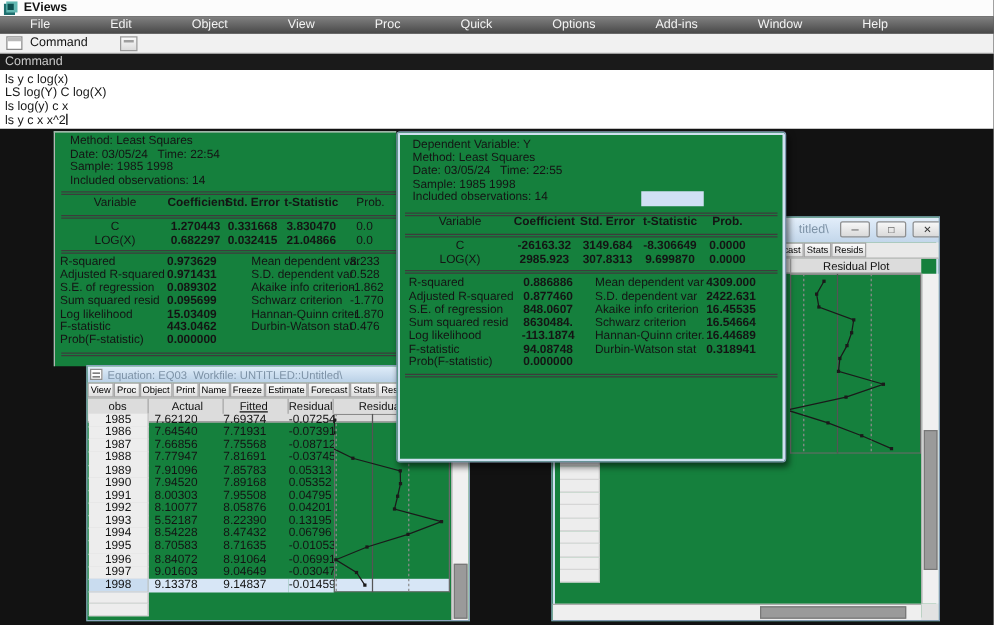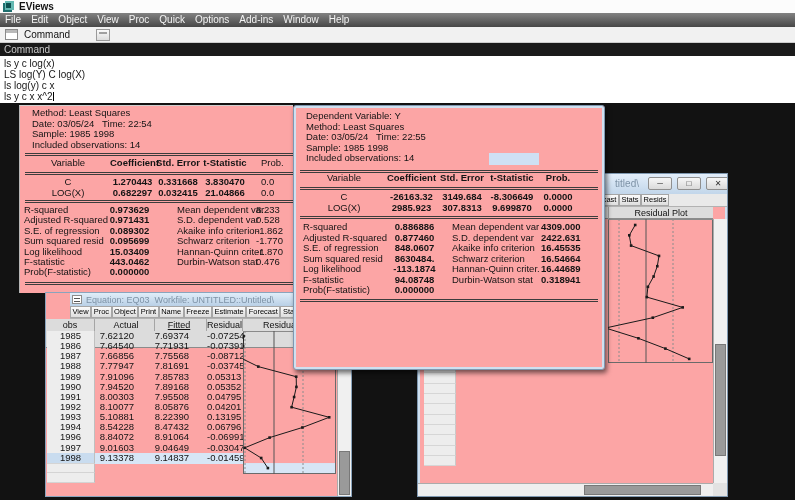--- a/index.html
+++ b/index.html
@@ -4,34 +4,34 @@
 <style>
   * { margin:0; padding:0; box-sizing:border-box; }
   html,body { width:795px; height:500px; overflow:hidden; }
   body { font-family:"Liberation Sans", sans-serif; }
   .screen { position:relative; width:795px; height:500px; background:#121212; overflow:hidden; }
 
   
   .titlebar { position:absolute; left:0; top:0; width:795px; height:13px; background:#fcfcfc; display:flex; align-items:center; }
   .titlebar .ttext { font-size:10px; font-weight:bold; color:#111; margin-left:4px; }
   .menubar { position:absolute; left:0; top:13px; width:795px; height:14px; background:linear-gradient(#828282,#474747); display:flex; align-items:center; }
-  .menu-item { font-size:10px; color:#f4f4f4; padding:0 5px; line-height:14px; cursor:default; }
+  .menu-item { font-size:10px; color:#f4f4f4; padding:0 24px; line-height:14px; cursor:default; }
   .cmdtab { position:absolute; left:0; top:27px; width:795px; height:16px; background:#f1f1f1; border-bottom:1px solid #cdcdcd; display:flex; align-items:center; }
   .cmdtab .lbl { font-size:10px; color:#111; margin-left:6px; }
   .mini-icon { width:13px; height:11px; border:1px solid #8a8a8a; background:#fff; margin-left:5px; position:relative; }
   .mini-icon::before { content:""; position:absolute; left:0; top:0; right:0; height:3px; background:#b9b9b9; }
   .mini-btn { width:14px; height:12px; border:1px solid #9a9a9a; background:linear-gradient(#fafafa,#dcdcdc); margin-left:26px; position:relative; }
   .mini-btn::before { content:""; position:absolute; left:2px; top:2px; right:2px; height:2px; background:#9f9f9f; }
   .cmdhdr { position:absolute; left:0; top:43px; width:795px; height:13px; background:#1a1a1a; color:#c9c9c9; font-size:10px; line-height:13px; padding-left:4px; }
   .cmdarea { position:absolute; left:0; top:56px; width:795px; height:47px; background:#ffffff; padding:2px 0 0 4px; }
   .cmd-line { font-size:10px; color:#161616; line-height:11px; white-space:pre; }
   .caret { display:inline-block; width:1px; height:9px; background:#000; vertical-align:-1px; }
 
   
-  .win { position:absolute; background:#fca5a5; overflow:hidden; }
+  .win { position:absolute; background:#15803d; overflow:hidden;margin-left:24px; }
   .dsep { position:absolute; height:3px; border-top:1px solid #3c3c3c; border-bottom:1px solid #3c3c3c; }
   .olines div { font-size:9.5px; color:#141414; line-height:10.5px; white-space:pre; }
   .grid5 { position:absolute; display:grid; font-size:9.5px; color:#141414; }
   .grid5 span { line-height:10.5px; white-space:pre; }
   .c-center { text-align:center; } .c-right { text-align:center;font-weight:bold; } .c-left { text-align:left; }
 
   
   #win-eq01 { left:19px; top:105px; width:274px; height:188px; border-left:1px solid #b5b5b5; border-top:1px solid #cfcfcf; z-index:1; }
   #eq01-lines { position:absolute; left:12px; top:2px; }
   #eq01-head  { left:6px; top:52px; grid-template-columns:84px 45px 46px 48px 58px; }
@@ -45,28 +45,28 @@
   #win-eq02 { left:293px; top:105px; width:312px; height:265px; border:1px solid #7f98b0; border-radius:3px;
               box-shadow:inset 0 0 0 2px #cfe0f0, 2px 3px 5px rgba(0,0,0,0.55); z-index:4; }
   #eq02-lines { position:absolute; left:12px; top:5px; }
   #eq02-hl { position:absolute; left:195px; top:47px; width:50px; height:12px; background:#cfe0f4; }
   #eq02-head { left:9px; top:67px; grid-template-columns:82px 53px 48px 52px 40px; }
   #eq02-body { left:9px; top:86px; grid-template-columns:82px 53px 48px 52px 40px; }
   #eq02-stats { left:9px; top:116px; grid-template-columns:88px 47px 14px 89px 37px; }
   #eq02-stats span { line-height:10.5px; }
 
   
-  #win-eq03 { left:45px; top:292px; width:307px; height:205px; border:1px solid #8aa4bd; z-index:2;padding-left:24px; }
+  #win-eq03 { left:45px; top:292px; width:307px; height:205px; border:1px solid #8aa4bd; z-index:2; }
   .tbar { height:13px; background:linear-gradient(#e0edf9,#b9d0e6); display:flex; align-items:center; }
   .tbar .wicon { width:10px; height:9px; background:#fff; border:1px solid #8d8d8d; margin-left:2px; position:relative; flex:none; }
   .tbar .wicon::before { content:""; position:absolute; left:1px; top:2px; right:1px; height:1px; background:#555; box-shadow:0 3px 0 #555; }
   .tbar .wtitle { font-size:9px; color:#7d92a6; margin-left:4px; white-space:pre; }
   .btnbar { height:13px; background:#e9e9e9; border-bottom:1px solid #b2b2b2; display:flex; }
   .ebtn { font-size:7.5px; line-height:10px; padding:0 1.5px; color:#000; background:linear-gradient(#fbfbfb,#dedede); border:1px solid #a6a6a6; white-space:nowrap; }
-  .hrow { position:absolute; top:26px; left:0; right:0; height:29px; background:#dcdcdc; border-bottom:1px solid #8b8b8b; }
+  .hrow { position:absolute; top:26px; left:0; right:0; height:19px; background:#dcdcdc; border-bottom:1px solid #8b8b8b; }
   .hcell { position:absolute; top:0; height:12px; font-size:9px; color:#111; text-align:center; line-height:12px; border-right:1px solid #a5a5a5; overflow:hidden; }
   #eq03-rows { position:absolute; left:1px; top:38px; }
   .drow { display:grid; grid-template-columns:48px 57px 55px 36px; height:10.15px; font-size:9.5px; color:#141414; }
   .drow span { line-height:10.2px; }
   .obs-cell { background:#ededed; border-right:1px solid #bfbfbf; border-bottom:1px solid #d4d4d4; text-align:center; }
   .v-act { text-align:right; padding-right:18px; }
   .v-fit { text-align:right; padding-right:18px; }
   .v-res { text-align:right; padding-right:4px; }
   .drow.sel span { background:#d7e6f6; }
   .drow.sel .obs-cell { background:#c9dcef; }
@@ -274,29 +274,35 @@
           <span class="v-res">0.04795</span>
         </div>
         <div class="drow">
           <span class="obs-cell">1992</span>
           <span class="v-act">8.10077</span>
           <span class="v-fit">8.05876</span>
           <span class="v-res">0.04201</span>
         </div>
         <div class="drow">
           <span class="obs-cell">1993</span>
-          <span class="v-act">5.10881</span>
+          <span class="v-act">5.52187</span>
           <span class="v-fit">8.22390</span>
           <span class="v-res">0.13195</span>
         </div>
         <div class="drow">
           <span class="obs-cell">1994</span>
           <span class="v-act">8.54228</span>
           <span class="v-fit">8.47432</span>
           <span class="v-res">0.06796</span>
+        </div>
+        <div class="drow">
+          <span class="obs-cell">1995</span>
+          <span class="v-act">8.70583</span>
+          <span class="v-fit">8.71635</span>
+          <span class="v-res">-0.01053</span>
         </div>
         <div class="drow">
           <span class="obs-cell">1996</span>
           <span class="v-act">8.84072</span>
           <span class="v-fit">8.91064</span>
           <span class="v-res">-0.06991</span>
         </div>
         <div class="drow">
           <span class="obs-cell">1997</span>
           <span class="v-act">9.01603</span>

